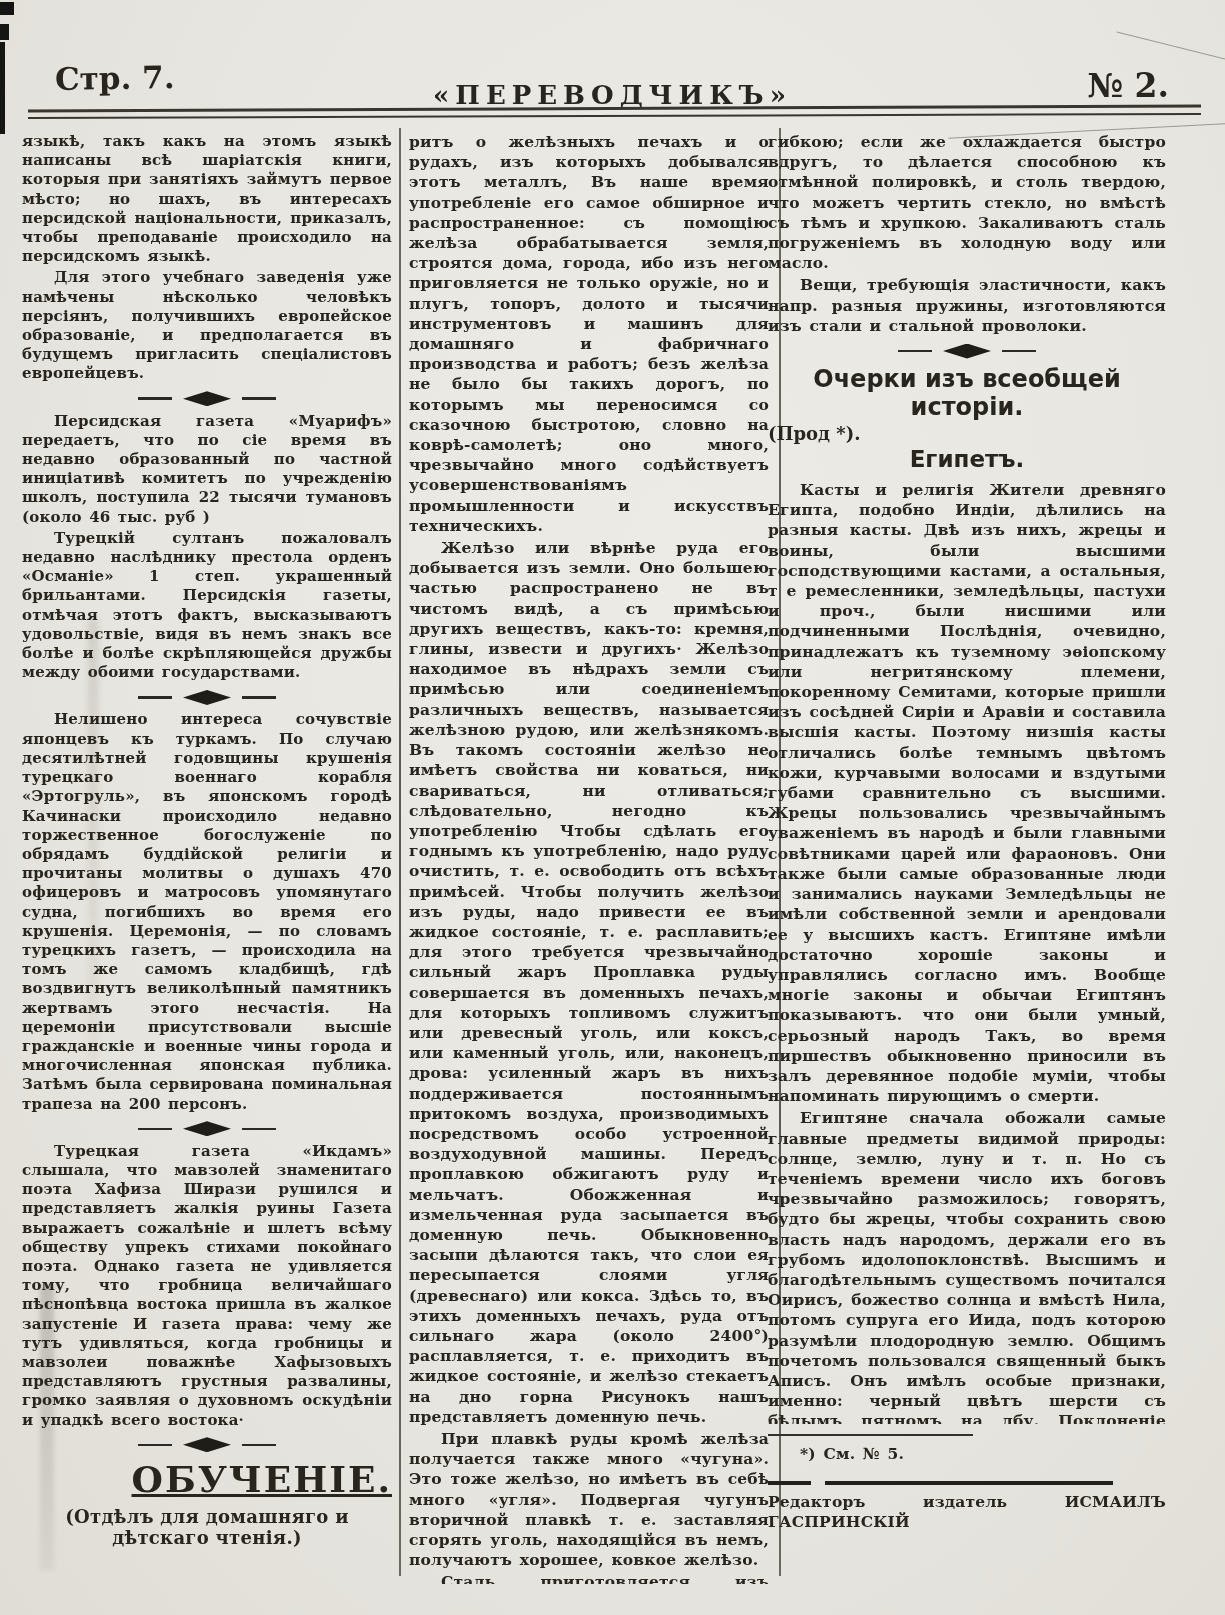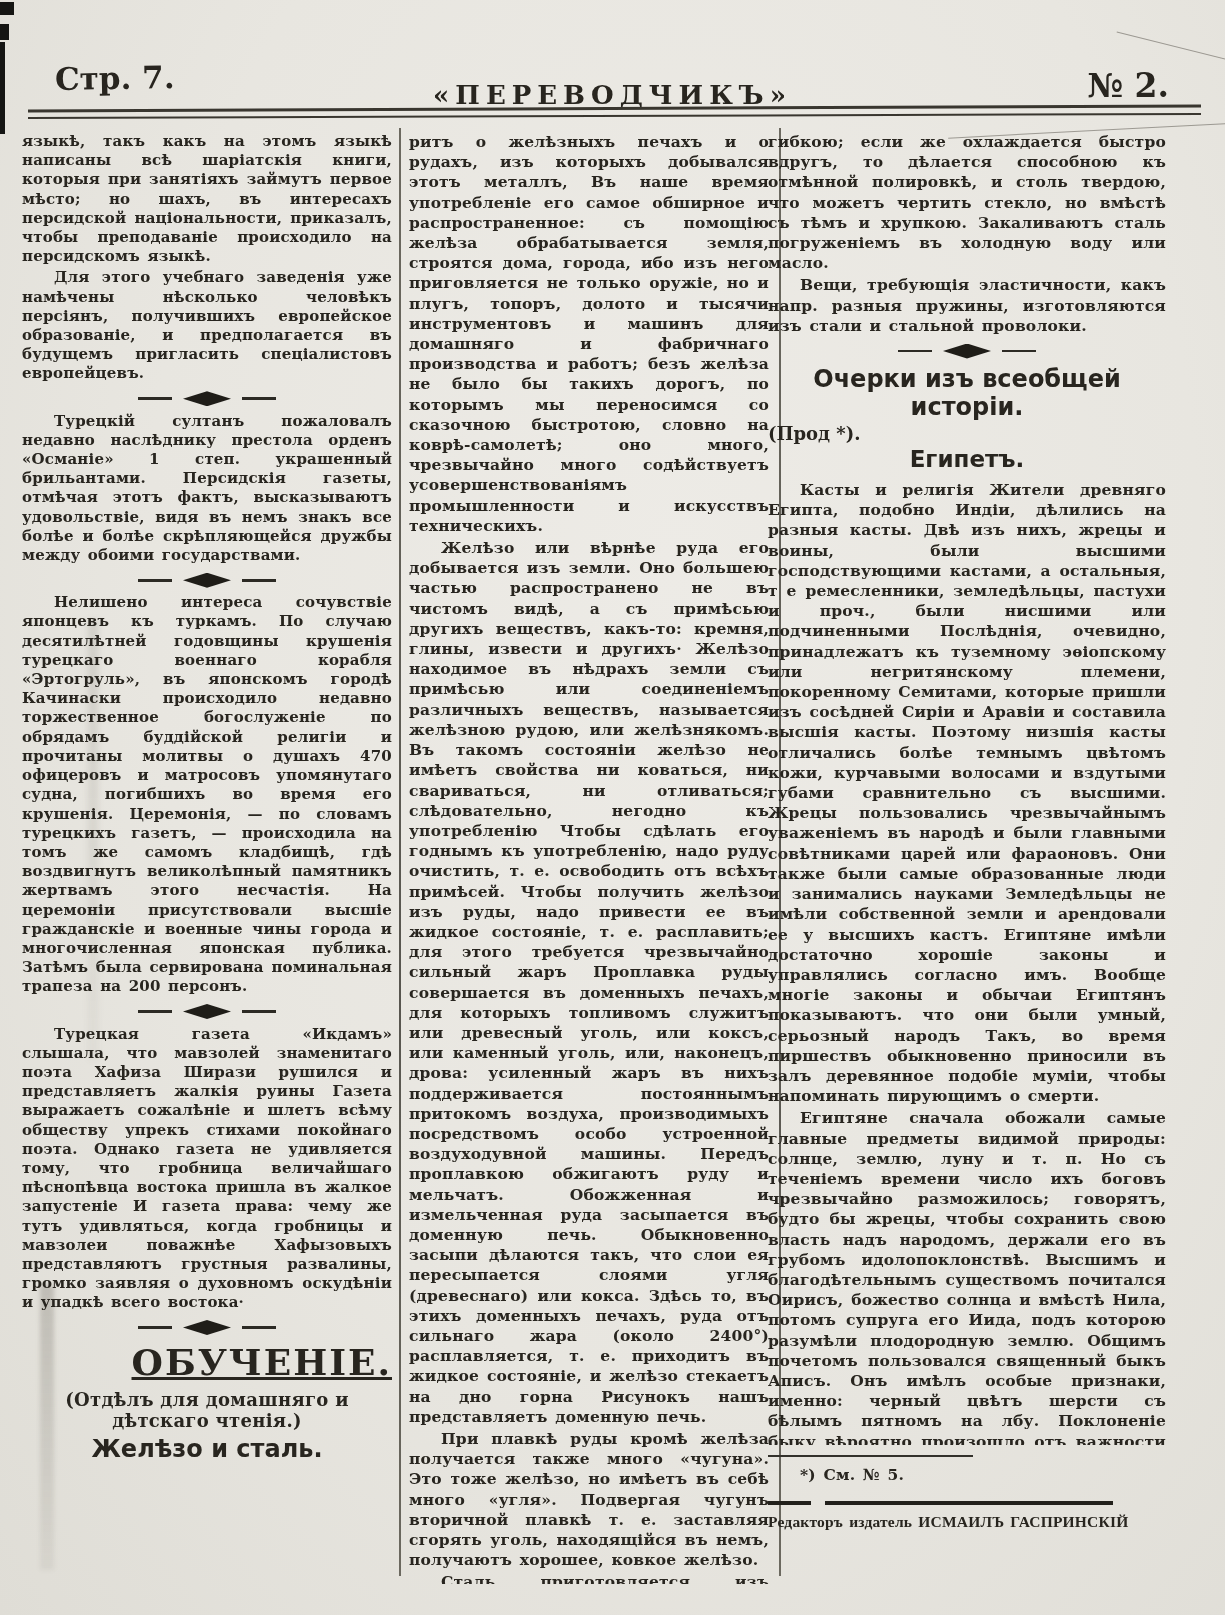--- a/index.html
+++ b/index.html
@@ -38,21 +38,21 @@
   .essay-cont{font-size:18px;font-weight:bold;text-align:left;margin:2px 0 2px;}
   .essay-chapter{font-family:"DejaVu Sans",sans-serif;font-size:23px;font-weight:bold;text-align:center;margin:2px 0 8px;}
   .essay-body{flex:1 1 auto;overflow:hidden;}
   
   .col-footer{flex:0 0 auto;margin-top:auto;}
   .fn-rule{width:205px;height:2px;background:#33312b;margin:10px 0 8px;}
   .footnote{font-size:17px;}
   .editor-rule{display:flex;align-items:center;margin:16px 0 7px;}
   .editor-rule .short{width:55px;height:4px;background:#22201b;margin-left:-12px;}
   .editor-rule .long{width:288px;height:4px;background:#22201b;margin-left:14px;}
-  .editor-imprint{font-size:19.5px;font-weight:bold;letter-spacing:.6px;text-indent:0 !important;text-align:right;font-family:Liberation Serif, serif;}
+  .editor-imprint{font-size:19.5px;font-weight:bold;letter-spacing:.6px;text-indent:0 !important;text-align:right;}
   
   .art{position:absolute;background:#151513;}
   .art.sq1{left:0;top:2px;width:14px;height:13px;}
   .art.sq2{left:0;top:24px;width:9px;height:16px;}
   .art.strip{left:0;top:42px;width:5px;height:92px;}
   .crease{position:absolute;height:1px;background:rgba(82,78,70,.5);}
   .crease.c1{left:948px;top:130px;width:292px;transform:rotate(-3deg);}
   .crease.c2{right:-10px;top:46px;width:120px;transform:rotate(14deg);}
   .smudge{position:absolute;left:40px;top:1285px;width:14px;height:285px;
           background:linear-gradient(rgba(70,65,55,.22),rgba(70,65,55,.06));filter:blur(2px);}
@@ -82,41 +82,41 @@
   <div class="vrule v2"></div>
 
   <div class="col col1">
     <p class="noindent">языкѣ, такъ какъ на этомъ языкѣ написаны всѣ шаріатскія книги, которыя при занятіяхъ займутъ первое мѣсто; но шахъ, въ интересахъ персидской національности, приказалъ, чтобы преподаваніе происходило на персидскомъ языкѣ.</p>
     <p>Для этого учебнаго заведенія уже намѣчены нѣсколько человѣкъ персіянъ, получившихъ европейское образованіе, и предполагается въ будущемъ пригласить спеціалистовъ европейцевъ.</p>
     <div class="orn">
         <span class="dash"></span>
         <span class="diamond"></span>
         <span class="dash"></span>
       </div>
+    <p>Персидская газета «Муарифъ» передаетъ, что по сіе время въ недавно образованный по частной иниціативѣ комитетъ по учрежденію школъ, поступила 22 тысячи тумановъ (около 46 тыс. руб )</p>
     <p>Турецкій султанъ пожаловалъ недавно наслѣднику престола орденъ «Османіе» 1 степ. украшенный брильантами. Персидскія газеты, отмѣчая этотъ фактъ, высказываютъ удовольствіе, видя въ немъ знакъ все болѣе и болѣе скрѣпляющейся дружбы между обоими государствами.</p>
     <div class="orn">
         <span class="dash"></span>
         <span class="diamond"></span>
         <span class="dash"></span>
       </div>
     <p>Нелишено интереса сочувствіе японцевъ къ туркамъ. По случаю десятилѣтней годовщины крушенія турецкаго военнаго корабля «Эртогруль», въ японскомъ городѣ Качинаски происходило недавно торжественное богослуженіе по обрядамъ буддійской религіи и прочитаны молитвы о душахъ 470 офицеровъ и матросовъ упомянутаго судна, погибшихъ во время его крушенія. Церемонія, — по словамъ турецкихъ газетъ, — происходила на томъ же самомъ кладбищѣ, гдѣ воздвигнутъ великолѣпный памятникъ жертвамъ этого несчастія. На церемоніи присутствовали высшіе гражданскіе и военные чины города и многочисленная японская публика. Затѣмъ была сервирована поминальная трапеза на 200 персонъ.</p>
     <div class="orn">
         <span class="dash"></span>
         <span class="diamond"></span>
         <span class="dash"></span>
       </div>
     <p>Турецкая газета «Икдамъ» слышала, что мавзолей знаменитаго поэта Хафиза Ширази рушился и представляетъ жалкія руины Газета выражаетъ сожалѣніе и шлетъ всѣму обществу упрекъ стихами покойнаго поэта. Однако газета не удивляется тому, что гробница величайшаго пѣснопѣвца востока пришла въ жалкое запустеніе И газета права: чему же тутъ удивляться, когда гробницы и мавзолеи поважнѣе Хафызовыхъ представляютъ грустныя развалины, громко заявляя о духовномъ оскудѣніи и упадкѣ всего востока·</p>
     <div class="orn">
         <span class="dash"></span>
         <span class="diamond"></span>
         <span class="dash"></span>
       </div>
     <div class="sec-title">ОБУЧЕНІЕ.</div>
     <div class="sec-sub">(Отдѣлъ для домашняго и дѣтскаго чтенія.)</div>
-    <div class="sec-article">Желѣзо и сталь.</div>
 
   </div>
 
   <div class="col col2">
     <p class="noindent">ритъ о желѣзныхъ печахъ и о рудахъ, изъ которыхъ добывался этотъ металлъ, Въ наше время употребленіе его самое обширное и распространенное: съ помощію желѣза обрабатывается земля, строятся дома, города, ибо изъ него приговляется не только оружіе, но и плугъ, топоръ, долото и тысячи инструментовъ и машинъ для домашняго и фабричнаго производства и работъ; безъ желѣза не было бы такихъ дорогъ, по которымъ мы переносимся со сказочною быстротою, словно на коврѣ-самолетѣ; оно много, чрезвычайно много содѣйствуетъ усовершенствованіямъ промышленности и искусствъ техническихъ.</p>
     <p>Желѣзо или вѣрнѣе руда его добывается изъ земли. Оно большею частью распространено не въ чистомъ видѣ, а съ примѣсью другихъ веществъ, какъ-то: кремня, глины, извести и другихъ· Желѣзо находимое въ нѣдрахъ земли съ примѣсью или соединеніемъ различныхъ веществъ, называется желѣзною рудою, или желѣзнякомъ. Въ такомъ состояніи желѣзо не имѣетъ свойства ни коваться, ни свариваться, ни отливаться; слѣдовательно, негодно къ употребленію Чтобы сдѣлать его годнымъ къ употребленію, надо руду очистить, т. е. освободить отъ всѣхъ примѣсей. Чтобы получить желѣзо изъ руды, надо привести ее въ жидкое состояніе, т. е. расплавить; для этого требуется чрезвычайно сильный жаръ Проплавка руды совершается въ доменныхъ печахъ, для которыхъ топливомъ служитъ или древесный уголь, или коксъ, или каменный уголь, или, наконецъ, дрова: усиленный жаръ въ нихъ поддерживается постояннымъ притокомъ воздуха, производимыхъ посредствомъ особо устроенной воздуходувной машины. Передъ проплавкою обжигаютъ руду и мельчатъ. Обожженная и измельченная руда засыпается въ доменную печь. Обыкновенно засыпи дѣлаются такъ, что слои ея пересыпается слоями угля (древеснаго) или кокса. Здѣсь то, въ этихъ доменныхъ печахъ, руда отъ сильнаго жара (около 2400°) расплавляется, т. е. приходитъ въ жидкое состояніе, и желѣзо стекаетъ на дно горна Рисунокъ нашъ представляетъ доменную печь.</p>
     <p>При плавкѣ руды кромѣ желѣза получается также много «чугуна». Это тоже желѣзо, но имѣетъ въ себѣ много «угля». Подвергая чугунъ вторичной плавкѣ т. е. заставляя сгорять уголь, находящійся въ немъ, получаютъ хорошее, ковкое желѣзо.</p>
     <p>Сталь приготовляется изъ желѣза, полосовое желѣзо въ закрытыхъ ящикахъ или тигляхъ нѣсколько часовъ держатъ надъ горящими угольями; оно тамъ раскаляется и, продержанное долго, получаетъ способность закаливаться, т. е. изъ мягкой переходить въ твердую: это есть главнѣйшая примѣта стали. Если раскаленная сталь охлаждается постепенно, медленно, то она дѣлается мягкою и</p>
   </div>
 

